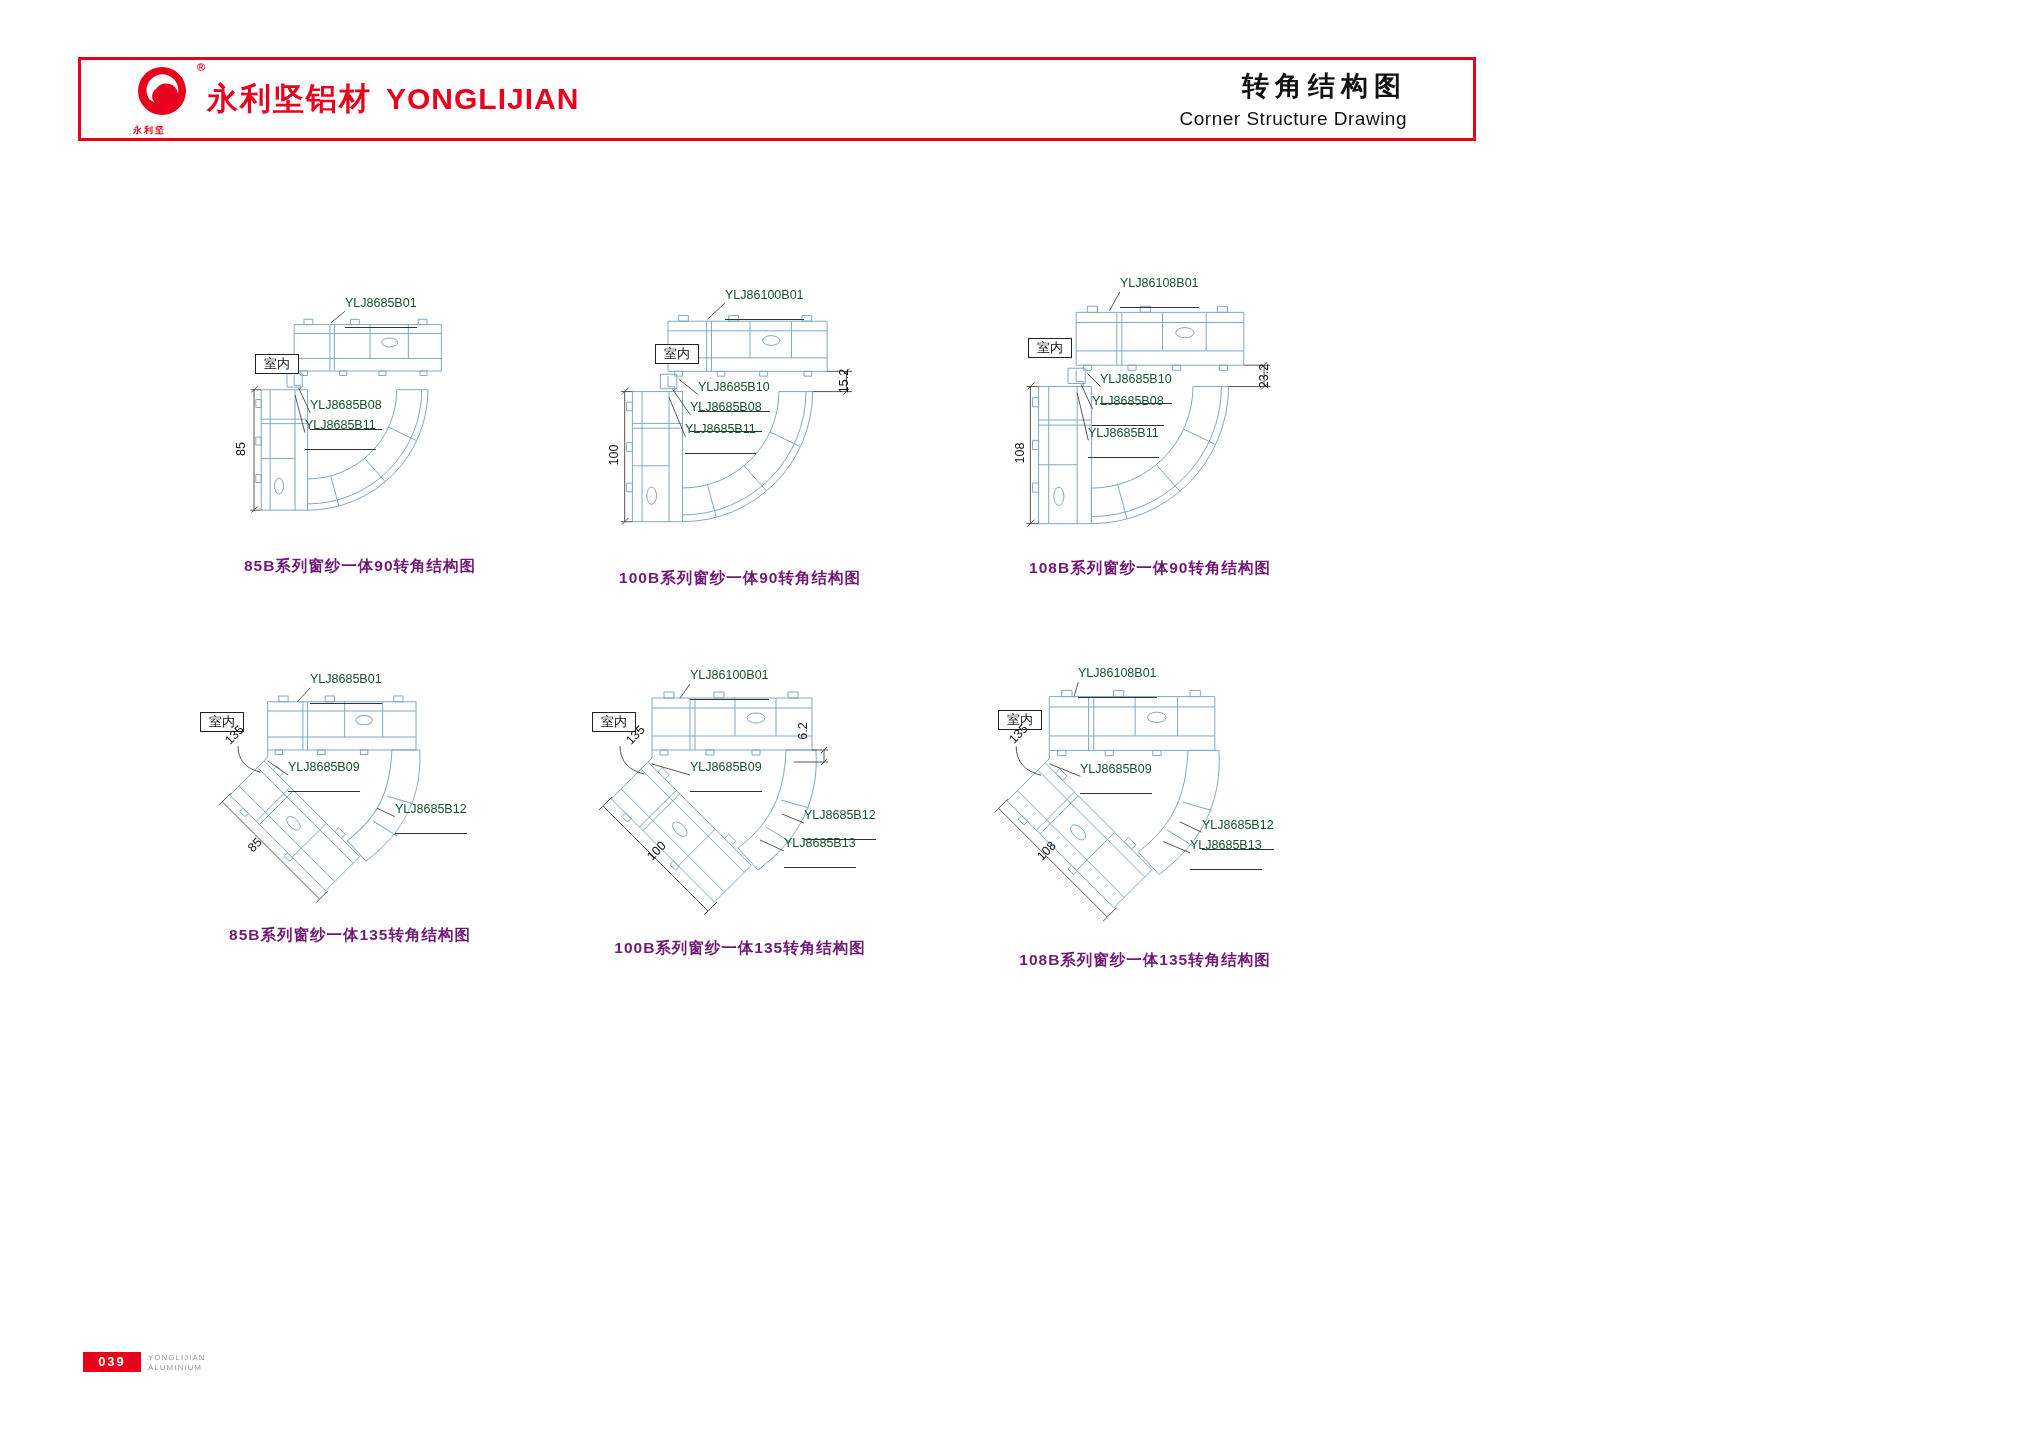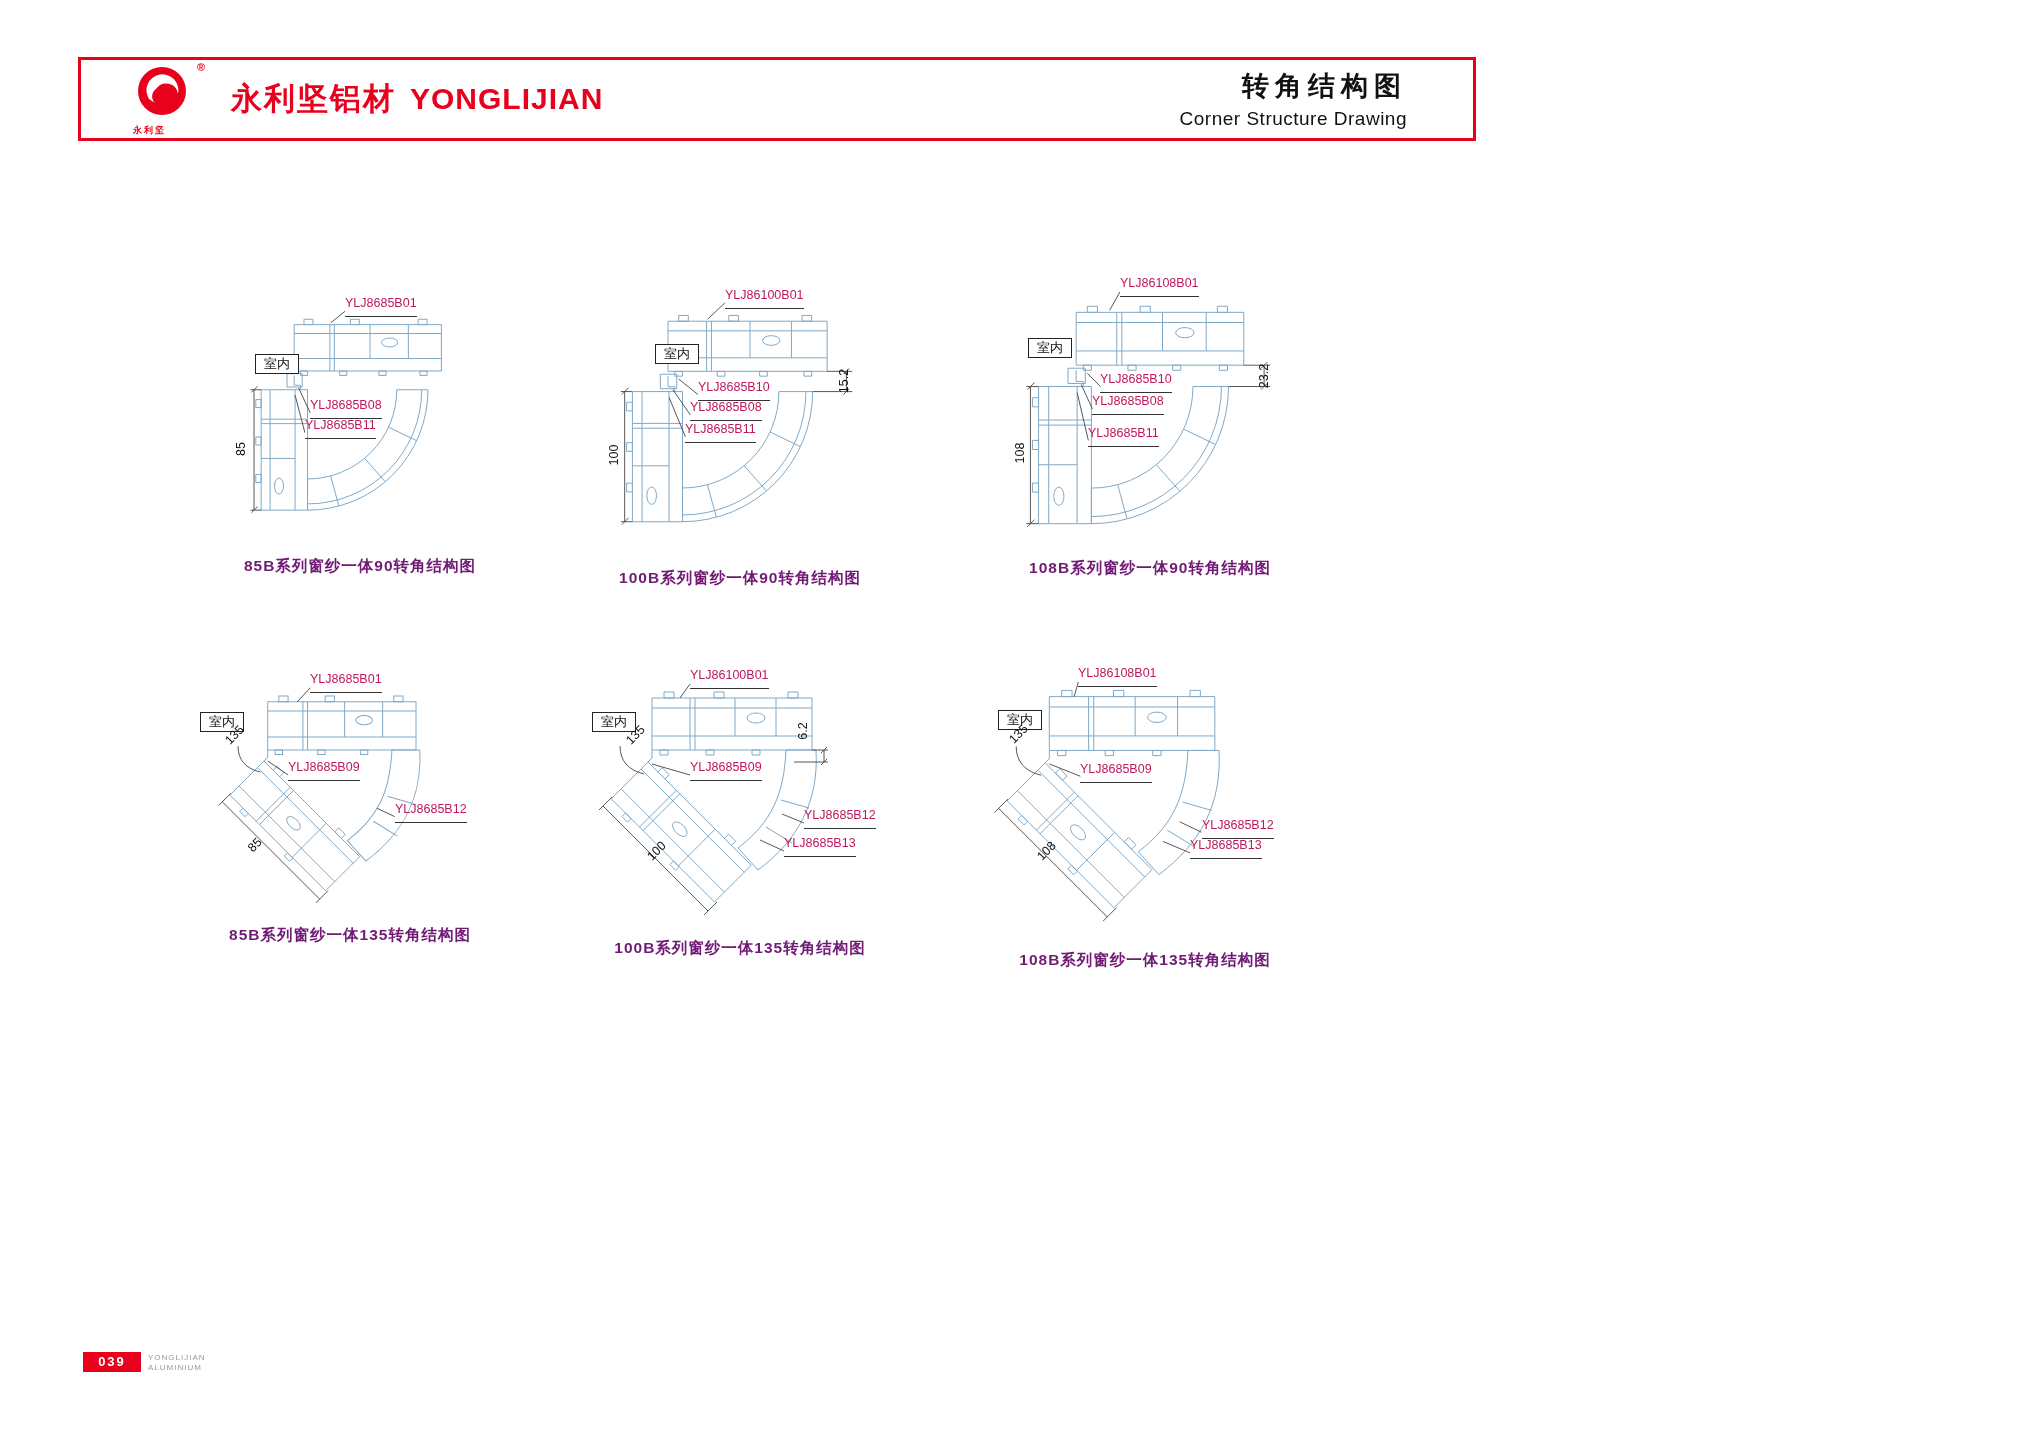--- a/index.html
+++ b/index.html
@@ -4,33 +4,33 @@
 <style>
   *{margin:0;padding:0;box-sizing:border-box}
   html,body{background:#fff}
   body{width:2027px;height:1455px;position:relative;font-family:"Liberation Sans",sans-serif;color:#111;overflow:hidden}
 
   
   .header{position:absolute;left:78px;top:57px;width:1398px;height:84px;border:3px solid #e8001c;display:flex;align-items:center;background:#fff}
   .logo-wrap{position:relative;margin-left:52px;width:70px;height:72px;flex:0 0 auto}
   .logo-reg{position:absolute;right:-2px;top:-2px;color:#e8001c;font-size:11px;font-weight:bold}
   .logo-sub{position:absolute;left:0;bottom:-2px;width:62px;color:#e8001c;font-size:9px;letter-spacing:2px;font-weight:bold}
-  .brand{display:flex;align-items:baseline;gap:14px;margin-left:28px}
+  .brand{display:flex;align-items:baseline;gap:14px;margin-left:4px}
   .brand-cn{color:#e8001c;font-size:31px;font-weight:bold;letter-spacing:2px}
   .brand-en{color:#e8001c;font-size:30px;font-weight:bold;letter-spacing:1px}
   .head-right{margin-left:auto;margin-right:66px;text-align:right}
   .title-cn{font-size:27px;font-weight:bold;letter-spacing:6px;color:#111}
   .title-en{font-size:19px;color:#111;margin-top:4px;letter-spacing:0.5px}
 
   
   .panel{position:absolute}
   .art{position:absolute}
   .blue *{stroke:#7fa9c8;fill:none;stroke-width:1;vector-effect:non-scaling-stroke}
   .dk *,.ld *{stroke:#444;fill:none;stroke-width:0.9;vector-effect:non-scaling-stroke}
-  .lbl{position:absolute;font-size:12.5px;line-height:15px;border-bottom:1px solid #333;padding-bottom:5px;white-space:nowrap;color:#be185d}
+  .lbl{position:absolute;font-size:12.5px;line-height:15px;border-bottom:1px solid #333;padding-bottom:16px;white-space:nowrap;color:#14532d}
   .room{position:absolute;font-size:13px;line-height:16px;border:1px solid #222;padding:1px 8px;white-space:nowrap;background:#fff}
   .dim{position:absolute;font-size:12.5px;white-space:nowrap;color:#111}
   .r90{transform:rotate(-90deg)}
   .r45{transform:rotate(-45deg)}
   .caption{position:absolute;left:0;width:100%;text-align:center;font-size:15.5px;font-weight:bold;letter-spacing:1px;color:#701a75}
 
   
   .footer{position:absolute;left:83px;top:1352px;display:flex;align-items:flex-start;gap:7px}
   .pagenum{background:#e8001c;color:#fff;font-size:13px;font-weight:bold;line-height:20px;width:58px;text-align:center;letter-spacing:2px}
   .fbrand{font-size:8px;color:#9a9a9a;line-height:10px;letter-spacing:1px;padding-top:1px}

